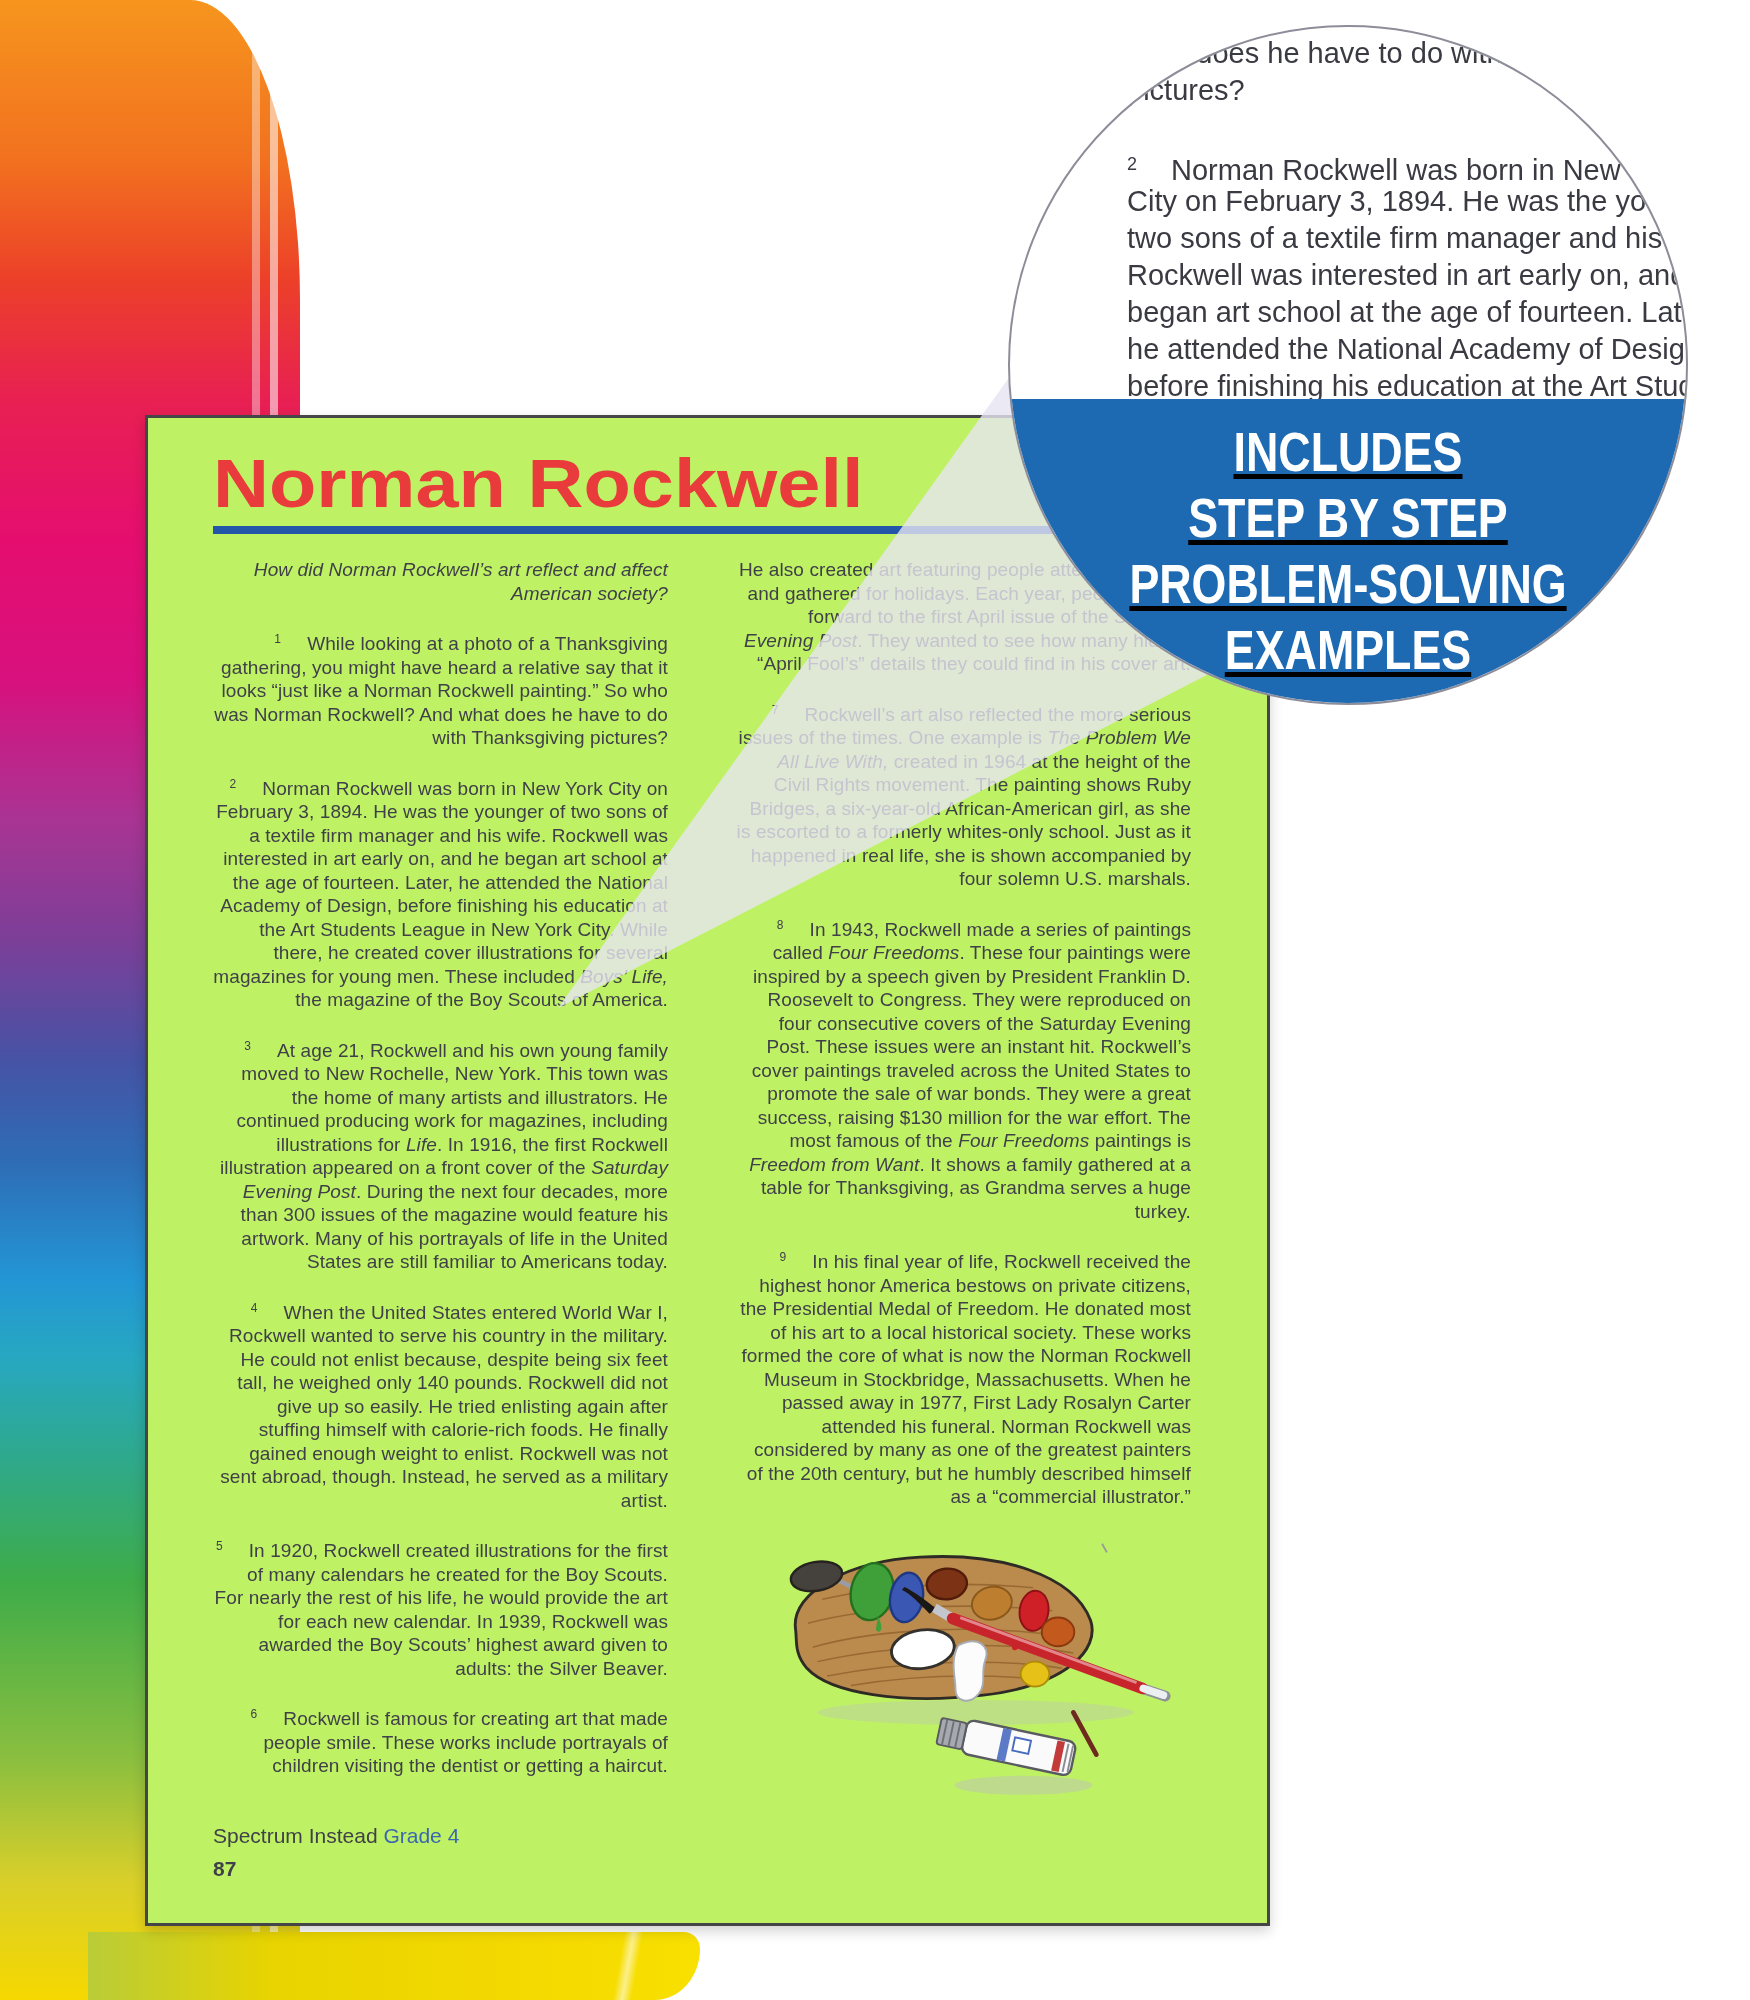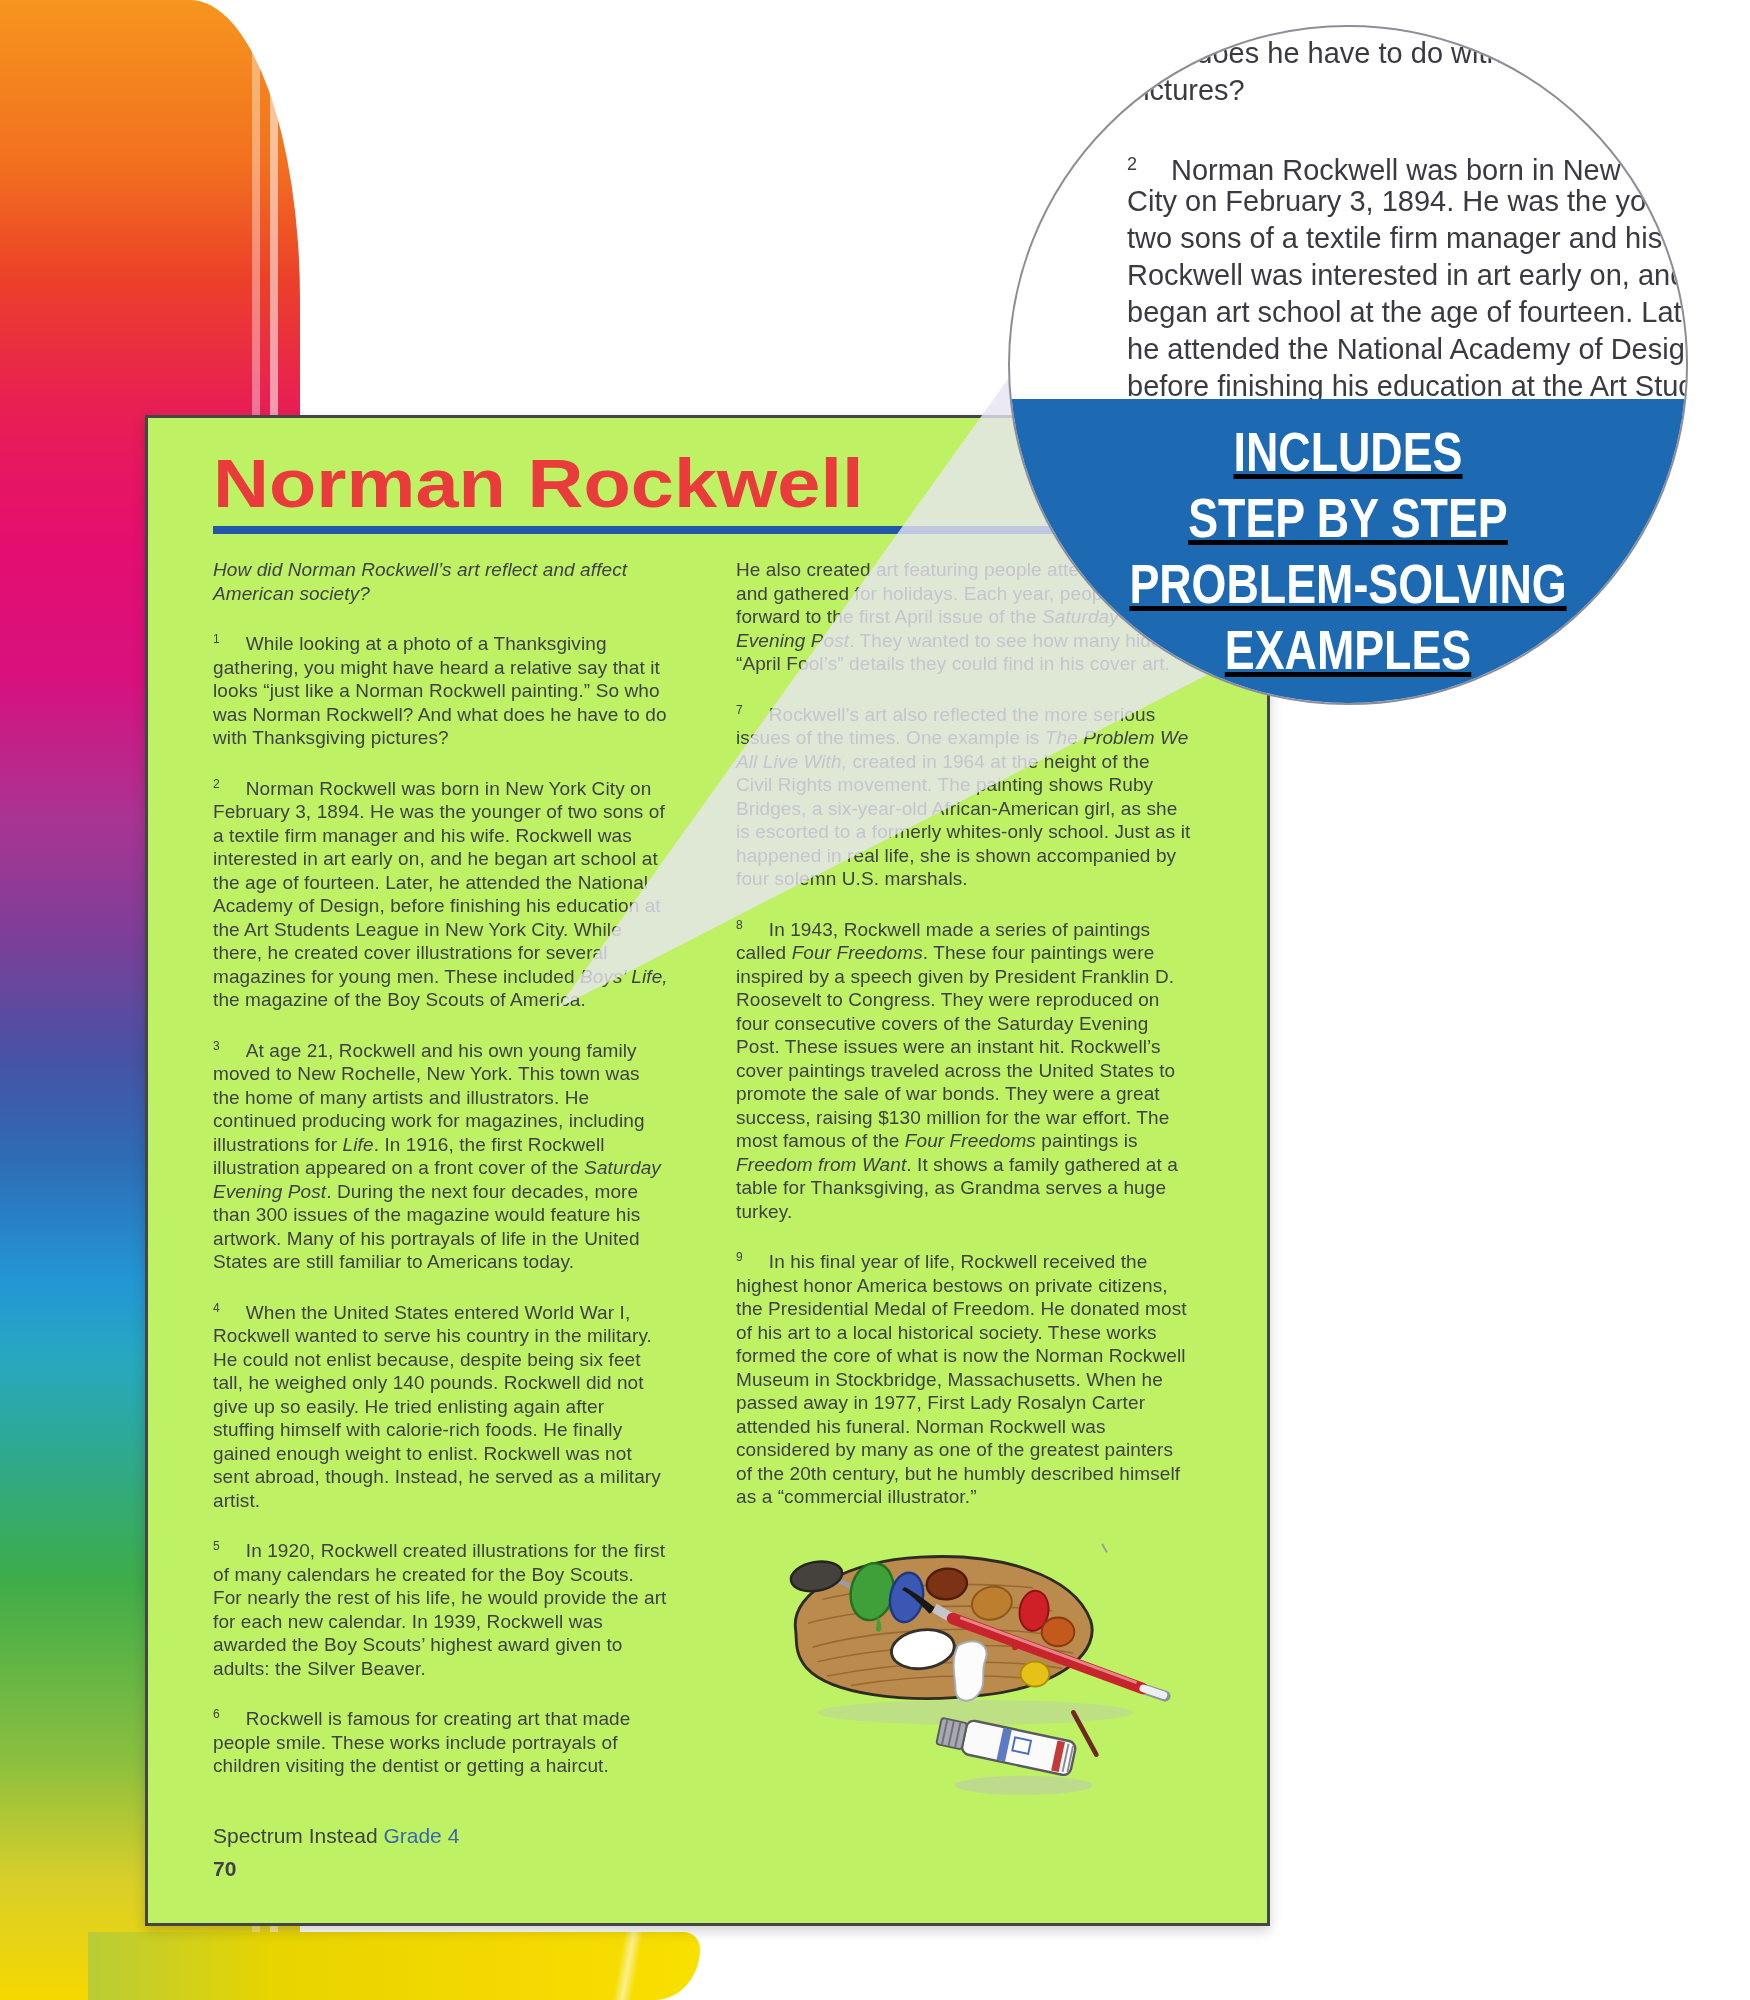--- a/index.html
+++ b/index.html
@@ -42,21 +42,21 @@
     transform:scaleX(1.14);transform-origin:left center;white-space:nowrap;
   }
   .title-rule{
     position:absolute;left:65px;top:108px;width:958px;height:8px;
     background:var(--rule-blue);
   }
   .cols{
     position:absolute;left:65px;top:140px;width:978px;
     display:flex;gap:68px;
   }
-  .col{width:455px;font-size:19px;line-height:23.5px;letter-spacing:.1px;}
+  .col{width:455px;font-size:19px;line-height:23.5px;letter-spacing:.1px;text-align:right;}
   .para{margin:0 0 23px 0;}
   .para.italic{font-style:italic;}
   .pnum{font-size:12px;vertical-align:7px;}
   .pgap{display:inline-block;width:26px;}
   .page-footer{position:absolute;left:65px;bottom:42px;font-size:21px;}
   .footer-grade{color:var(--grade-blue);}
   .footer-pagenum{font-weight:bold;margin-top:9px;font-size:21px;}
   
   .beam-svg{position:absolute;left:0;top:0;z-index:3;pointer-events:none;}
   
@@ -170,21 +170,21 @@
               <line x1="-7" y1="-13" x2="-7" y2="13" stroke="#6f7176" stroke-width="2"></line>
             </g>
           </g>
         </svg>
       </div>
     </div>
   </div>
   <div class="page-footer">
     <span>Spectrum Instead</span>
     <span class="footer-grade">Grade 4</span>
-    <div class="footer-pagenum">70</div>
+    <div class="footer-pagenum">87</div>
   </div>
 </div>
 
 <svg class="beam-svg" width="1750" height="2000">
   <polygon points="558,1008 1043,330 1240,658" fill="#e6e5f1" fill-opacity="0.8"></polygon>
 </svg>
 
 <div class="magnifier">
   <div class="mag-text">
       <div class="mline">what does he have to do with Thanksgiving</div>

